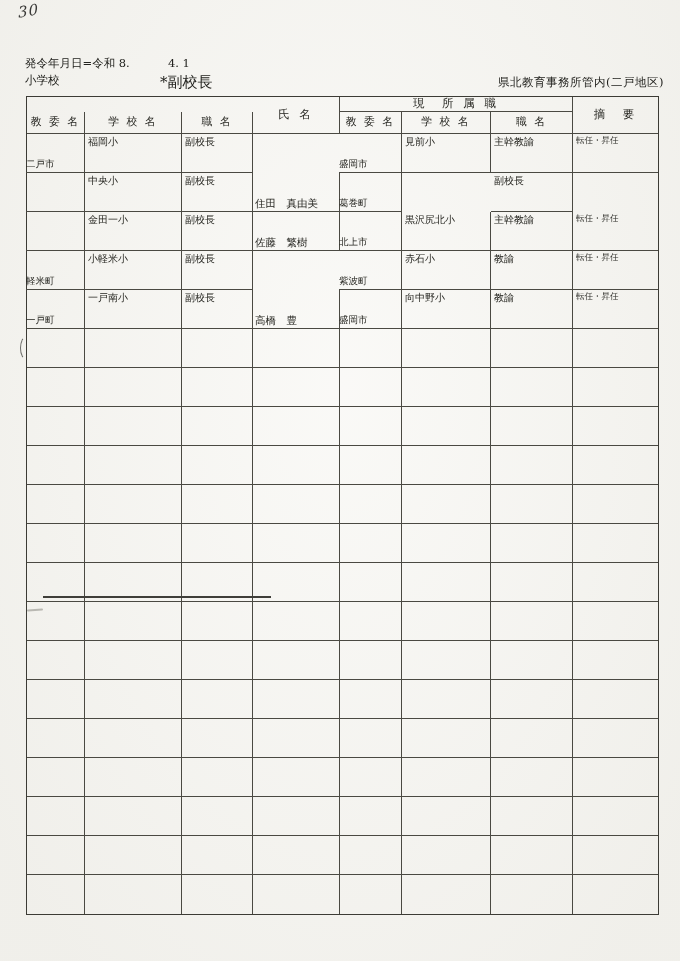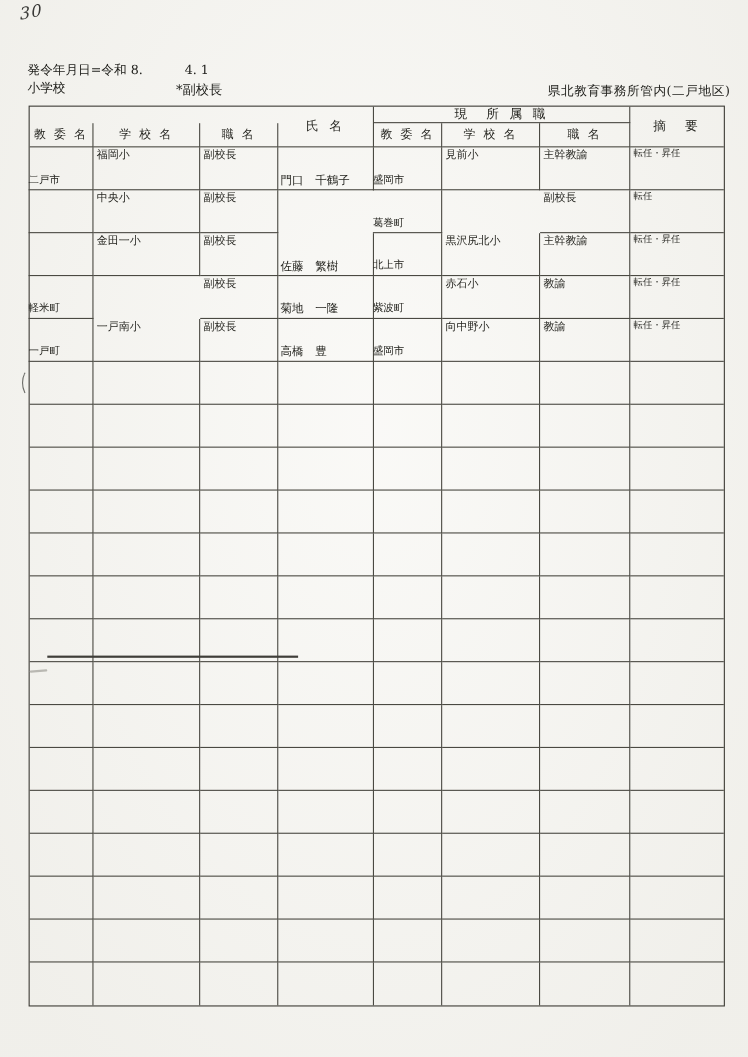--- a/index.html
+++ b/index.html
@@ -29,21 +29,21 @@
   .meta-date{
     position:absolute;left:25px;top:56px;
     font-size:11.5px;white-space:pre;color:#22221e;
   }
   .meta-schooltype{
     position:absolute;left:25px;top:73px;
     font-size:11.5px;color:#22221e;
   }
   .meta-note{
     position:absolute;left:160px;top:73px;
-    font-size:12px;color:#22221e;text-align:center;
+    font-size:15px;color:#22221e;text-align:center;
   }
   .meta-office{
     position:absolute;right:16px;top:75px;
     font-size:11.5px;color:#22221e;letter-spacing:0.5px;
   }
   
   .grid{
     position:absolute;left:26px;top:96px;
     display:grid;
     grid-template-columns:58px 97px 71px 87px 62px 89px 82px 85px;
@@ -114,45 +114,44 @@
     <div class="cell hsub" style="grid-area:2/1">教 委 名</div>
     <div class="cell hsub" style="grid-area:2/2">学 校 名</div>
     <div class="cell hsub" style="grid-area:2/3">職 名</div>
     <div class="cell hsub" style="grid-area:2/5">教 委 名</div>
     <div class="cell hsub" style="grid-area:2/6">学 校 名</div>
     <div class="cell hsub" style="grid-area:2/7">職 名</div>
 
     <div class="cell cbot board" style="grid-area:3/1">二戸市</div>
     <div class="cell ctop" style="grid-area:3/2">福岡小</div>
     <div class="cell ctop" style="grid-area:3/3">副校長</div>
-    <div class="cell cbot name" style="grid-area:3/4">門口　千鶴子</div>
     <div class="cell cbot board" style="grid-area:3/5">盛岡市</div>
     <div class="cell ctop" style="grid-area:3/6">見前小</div>
     <div class="cell ctop" style="grid-area:3/7">主幹教諭</div>
     <div class="cell ctop remarks no-r" style="grid-area:3/8">転任・昇任</div>
 
     <div class="cell cbot board" style="grid-area:4/1"></div>
     <div class="cell ctop" style="grid-area:4/2">中央小</div>
     <div class="cell ctop" style="grid-area:4/3">副校長</div>
+    <div class="cell cbot name" style="grid-area:4/4">住田　真由美</div>
     <div class="cell cbot board" style="grid-area:4/5">葛巻町</div>
     <div class="cell ctop" style="grid-area:4/7">副校長</div>
-    <div class="cell ctop remarks no-r" style="grid-area:4/8">転任</div>
 
     <div class="cell cbot board" style="grid-area:5/1"></div>
     <div class="cell ctop" style="grid-area:5/2">金田一小</div>
     <div class="cell ctop" style="grid-area:5/3">副校長</div>
     <div class="cell cbot name" style="grid-area:5/4">佐藤　繁樹</div>
     <div class="cell cbot board" style="grid-area:5/5">北上市</div>
     <div class="cell ctop" style="grid-area:5/6">黒沢尻北小</div>
     <div class="cell ctop" style="grid-area:5/7">主幹教諭</div>
     <div class="cell ctop remarks no-r" style="grid-area:5/8">転任・昇任</div>
 
     <div class="cell cbot board" style="grid-area:6/1">軽米町</div>
+    <div class="cell ctop" style="grid-area:6/2">小軽米小</div>
     <div class="cell ctop" style="grid-area:6/3">副校長</div>
-    <div class="cell cbot name" style="grid-area:6/4">菊地　一隆</div>
     <div class="cell cbot board" style="grid-area:6/5">紫波町</div>
     <div class="cell ctop" style="grid-area:6/6">赤石小</div>
     <div class="cell ctop" style="grid-area:6/7">教諭</div>
     <div class="cell ctop remarks no-r" style="grid-area:6/8">転任・昇任</div>
 
     <div class="cell cbot board" style="grid-area:7/1">一戸町</div>
     <div class="cell ctop" style="grid-area:7/2">一戸南小</div>
     <div class="cell ctop" style="grid-area:7/3">副校長</div>
     <div class="cell cbot name" style="grid-area:7/4">高橋　豊</div>
     <div class="cell cbot board" style="grid-area:7/5">盛岡市</div>

